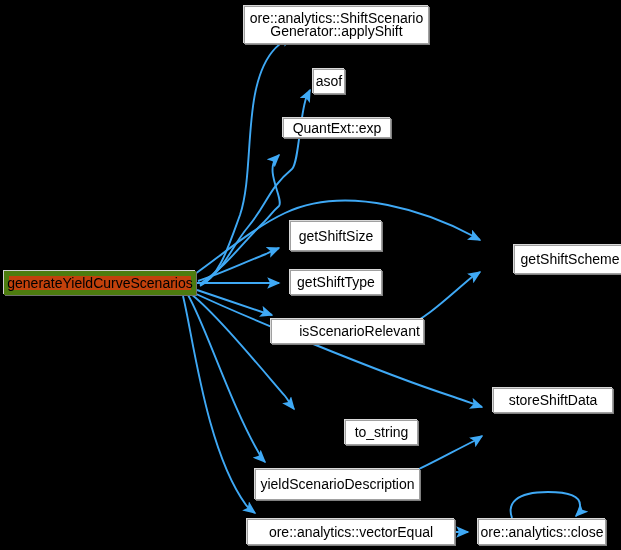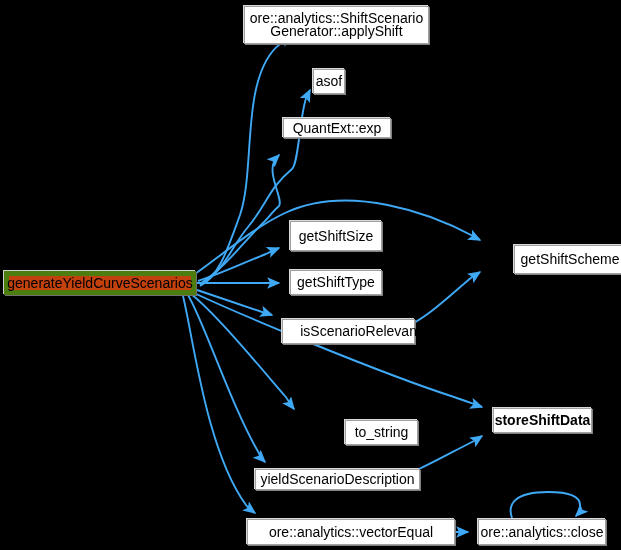--- a/index.html
+++ b/index.html
@@ -80,22 +80,22 @@
   </svg>
 
   <div id="node-layer">
       <div class="gnode current" style="left: 4px; top: 271px; width: 192px; height: 24px;"><span class="lbl">generateYieldCurveScenarios</span></div>
       <div class="gnode" style="left: 244px; top: 6px; width: 185px; height: 38px;"><span class="lbl">ore::analytics::ShiftScenario
 Generator::applyShift</span></div>
       <div class="gnode" style="left: 313px; top: 69px; width: 32px; height: 25px;"><span class="lbl">asof</span></div>
       <div class="gnode" style="left: 283px; top: 118px; width: 108px; height: 20px;"><span class="lbl">QuantExt::exp</span></div>
       <div class="gnode" style="left: 290px; top: 221px; width: 92px; height: 30px;"><span class="lbl">getShiftSize</span></div>
       <div class="gnode" style="left: 290px; top: 270px; width: 92px; height: 25px;"><span class="lbl">getShiftType</span></div>
-      <div class="gnode" style="left: 282px; top: 319px; width: 133px; height: 25px; padding-left: 24px;"><span class="lbl">isScenarioRelevant</span></div>
+      <div class="gnode" style="left: 271px; top: 319px; width: 153px; height: 25px; padding-left: 24px;"><span class="lbl">isScenarioRelevant</span></div>
       <div class="gnode" style="left: 490px; top: 245px; width: 112px; height: 29px; margin-left: 24px;"><span class="lbl">getShiftScheme</span></div>
       <div class="gnode" style="left: 301px; top: 420px; width: 73px; height: 25px; margin-left: 44px;"><span class="lbl">to_string</span></div>
-      <div class="gnode" style="left: 493px; top: 408px; width: 99px; height: 25px; font-weight: bold;"><span class="lbl">storeShiftData</span></div>
-      <div class="gnode" style="left: 255px; top: 469px; width: 165px; height: 21px;"><span class="lbl">yieldScenarioDescription</span></div>
+      <div class="gnode" style="left: 493px; top: 388px; width: 120px; height: 25px;"><span class="lbl">storeShiftData</span></div>
+      <div class="gnode" style="left: 255px; top: 469px; width: 165px; height: 31px;"><span class="lbl">yieldScenarioDescription</span></div>
       <div class="gnode" style="left: 247px; top: 519px; width: 208px; height: 26px;"><span class="lbl">ore::analytics::vectorEqual</span></div>
       <div class="gnode" style="left: 478px; top: 519px; width: 128px; height: 26px;"><span class="lbl">ore::analytics::close</span></div>
     </div>
 
 </div>
 
 </body></html>

